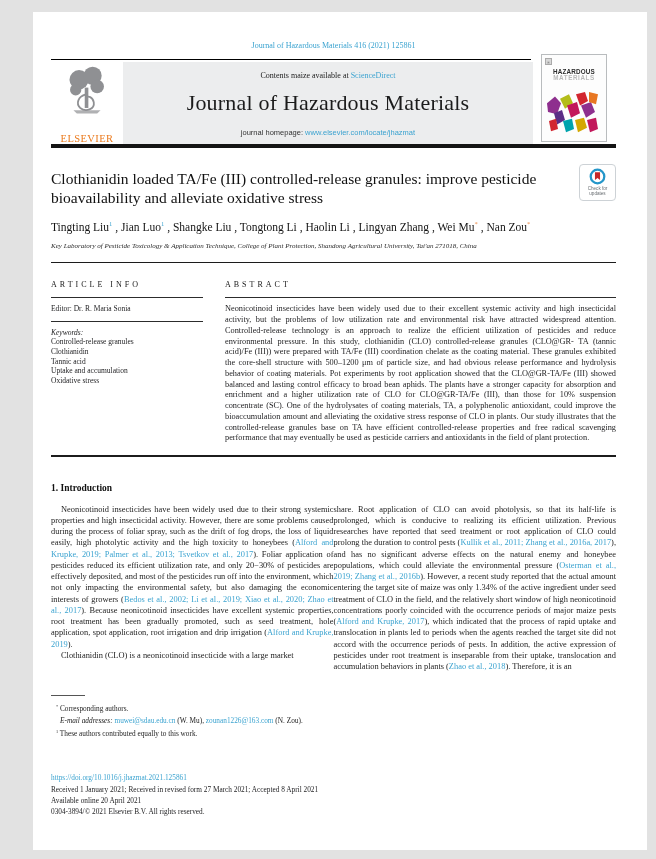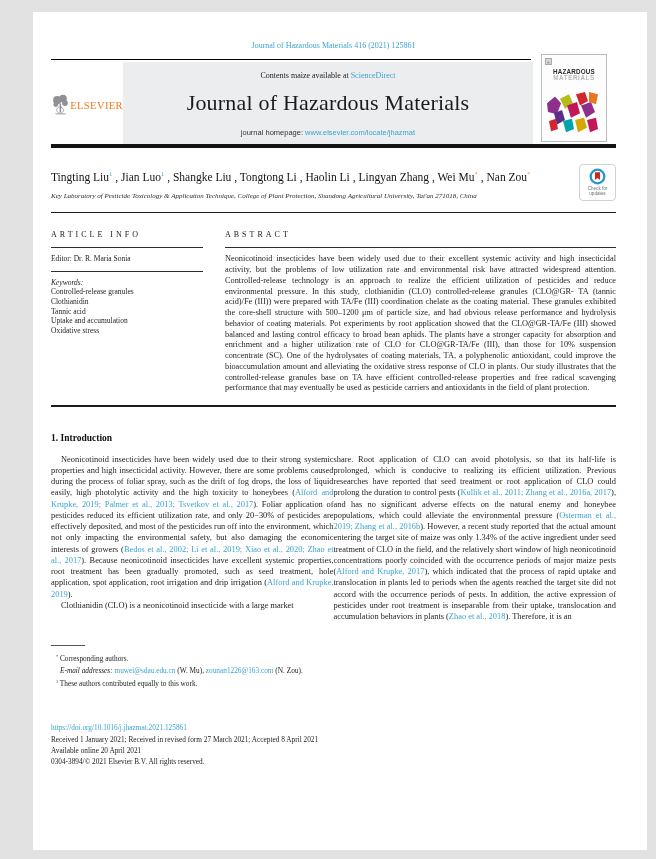--- a/index.html
+++ b/index.html
@@ -16,21 +16,21 @@
   .inner { padding:0 31px 0 18px; }
 
   .journal-ref {
     text-align:center; font-size:8px; color:#3ba3d0; padding-top:29px;
   }
 
   
   .header { position:relative; margin-top:9px; }
   .thin-rule { height:1px; background:#000; width:480px; }
   .header-row { display:flex; margin-top:2px; height:82px; }
-  .logo-box { width:72px; display:flex; flex-direction:row; align-items:center; justify-content:space-between; padding-top:3px; }
+  .logo-box { width:72px; display:flex; flex-direction:column; align-items:center; justify-content:space-between; padding-top:3px; }
   .logo-tree { width:46px; height:52px; }
   .elsevier-word {
     font-family:"Liberation Serif", serif; color:#eb7a1d; font-size:10.5px;
     letter-spacing:.4px; margin-top:1px; font-weight:400;
   }
   .banner {
     width:410px; background:#ecedee; text-align:center; padding-top:9px;
   }
   .contents-line { font-size:8px; color:#222; }
   .journal-name { font-size:22px; margin-top:10px; color:#1b1b1b; letter-spacing:.2px; }
@@ -145,20 +145,21 @@
             <polygon points="30,33 39,31 42,40 33,44" fill="#d4a800"></polygon>
             <polygon points="42,33 51,31 53,41 45,44" fill="#c2185b"></polygon>
             <polygon points="4,34 11,32 13,41 6,43" fill="#d22630"></polygon>
           </svg>
         </div>
       </div>
       <div class="thick-rule"></div>
     </div>
 
     <div class="title-row">
+      <h1 class="paper-title">Clothianidin loaded TA/Fe (III) controlled-release granules: improve pesticide bioavailability and alleviate oxidative stress</h1>
       <div class="check-badge">
         <svg width="17" height="17" viewBox="0 0 18 18">
           <circle cx="9" cy="9" r="7.2" fill="#ffffff" stroke="#2496c9" stroke-width="2.4"></circle>
           <path d="M6.3 4.5 h5.4 v8.2 l-2.7,-2.2 l-2.7,2.2 z" fill="#c62828"></path>
         </svg>
         <div class="cb-text">Check for updates</div>
       </div>
     </div>
 
     <div class="authors"><span>Tingting Liu</span><span class="sup link">1</span><span> , Jian Luo</span><span class="sup link">1</span><span> , Shangke Liu , Tongtong Li , Haolin Li , Lingyan Zhang , Wei Mu</span><span class="sup star">*</span><span> , Nan Zou</span><span class="sup star">*</span></div>

